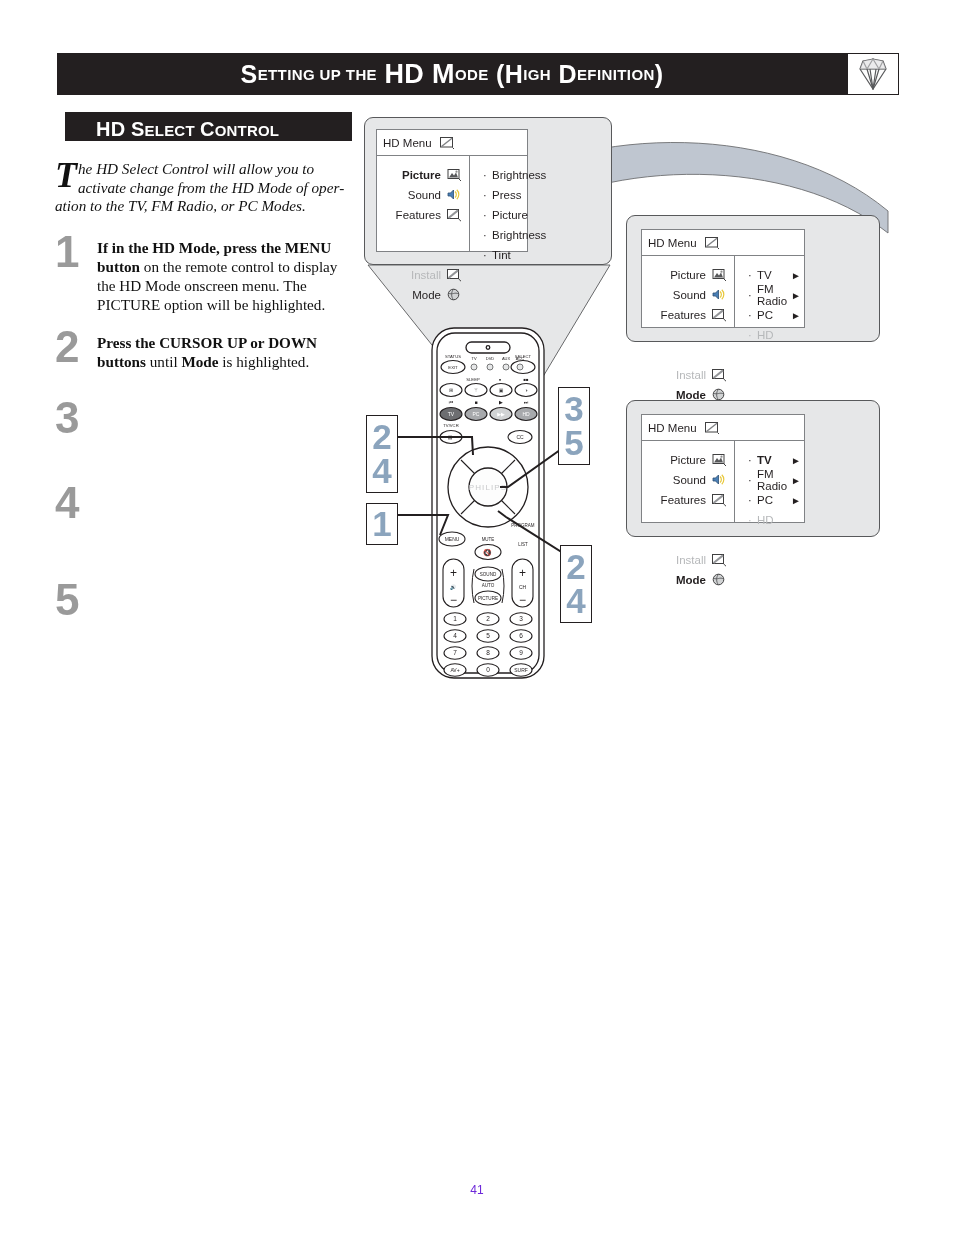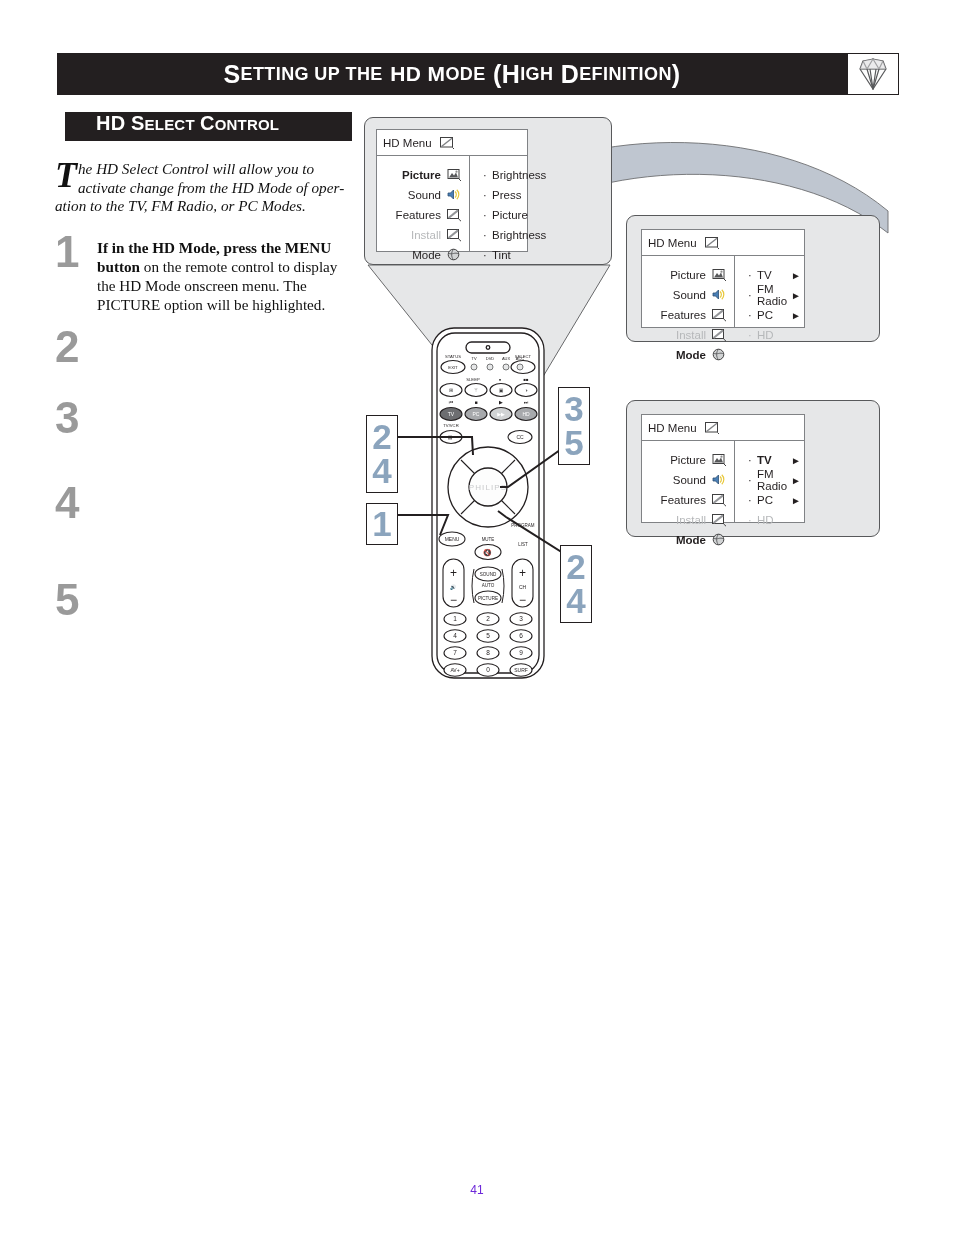--- a/index.html
+++ b/index.html
@@ -25,37 +25,37 @@
     position: absolute;
     left: 0; top: 0; right: 52px; height: 42px;
     display: flex; align-items: center; justify-content: center;
     color: #ffffff;
     font-family: "Liberation Sans", sans-serif;
     font-weight: bold;
     font-size: 25px;
     letter-spacing: 0.4px;
     white-space: nowrap;
   }
-  .sc { font-size: 18px; }
+  .sc { font-size: 15px; }
   #gem-box {
     position: absolute;
     left: 790px; top: 0;
     width: 52px; height: 42px;
     background: #ffffff;
     border: 1.5px solid #231f20;
     display: flex; align-items: center; justify-content: center;
   }
 
   
   #section-bar {
     position: absolute;
     left: 65px; top: 112px;
     width: 287px; height: 29px;
     background: #231f20;
-    display: flex; align-items: flex-start;
+    display: flex; align-items: flex-end;
     padding-left: 31px;
   }
   #section-title {
     color: #ffffff;
     font-family: "Liberation Sans", sans-serif;
     font-weight: bold;
     font-size: 18px;
     letter-spacing: 0.2px;
     white-space: nowrap;
   }
@@ -163,21 +163,21 @@
     display: flex;
     align-items: center;
     justify-content: flex-end;
     padding-right: 7px;
     gap: 5px;
     font-family: "Liberation Sans", sans-serif;
     font-size: 11.5px;
     color: #231f20;
   }
   .osd-row.bold { font-weight: bold; }
-  .osd-row.dim { color: #b6b8ba; }
+  .osd-row.dim { color: #b6b8ba; margin-top: 40px; }
   .osd-opt {
     height: 20px;
     display: flex;
     align-items: center;
     font-family: "Liberation Sans", sans-serif;
     font-size: 11.5px;
     color: #231f20;
   }
   .osd-opt .dot { width: 9px; font-size: 11px; color: #231f20; }
   .osd-opt.dim, .osd-opt.dim .dot { color: #b6b8ba; }
@@ -216,21 +216,21 @@
     color: #6d28d9;
   }
 
   svg.abs { position: absolute; left: 0; top: 0; overflow: visible; }
 </style>
 </head>
 <body>
 
 <div id="header-bar">
   <div id="header-title">
-    <span style="font-size:25px">S</span><span class="sc">ETTING</span><span class="sc">&nbsp;UP&nbsp;</span><span class="sc">THE</span>&nbsp;<span style="font-size:21px">HD&nbsp;M</span><span class="sc">ODE</span>&nbsp;<span style="font-size:25px">(H</span><span class="sc">IGH</span>&nbsp;<span style="font-size:25px">D</span><span class="sc">EFINITION</span><span style="font-size:25px">)</span>
+    <span style="font-size:25px">S</span><span class="sc">ETTING</span><span class="sc">&nbsp;UP&nbsp;</span><span class="sc">THE</span>&nbsp;<span style="font-size:27px">HD&nbsp;M</span><span class="sc">ODE</span>&nbsp;<span style="font-size:25px">(H</span><span class="sc">IGH</span>&nbsp;<span style="font-size:25px">D</span><span class="sc">EFINITION</span><span style="font-size:25px">)</span>
   </div>
   <div id="gem-box">
     <svg width="30" height="32" viewBox="0 0 30 32">
       <g fill="none" stroke="#58595b" stroke-width="1.2">
         <path d="M5 3 L15 1 L25 3 L28 11 L15 31 L2 11 Z" fill="#fdfdfd"></path>
         <path d="M2 11 L28 11"></path>
         <path d="M5 3 L9 11 L15 31 L21 11 L25 3"></path>
         <path d="M9 11 L15 1 L21 11"></path>
         <path d="M12 11 L15 31 L18 11"></path>
       </g>
@@ -248,20 +248,21 @@
 <div id="intro">
   <span class="dropcap">T</span><span>he HD Select Control will allow you to activate change from the HD Mode of oper­ation to the TV, FM Radio, or PC Modes.</span>
 </div>
 
 <div class="step" id="step-1" style="top:238px;">
   <div class="step-num">1</div>
   <div class="step-text"><b>If in the HD Mode, press the MENU button</b> on the remote control to display the HD Mode onscreen menu. The PICTURE option will be highlighted.</div>
 </div>
 <div class="step" id="step-2" style="top:333px;">
   <div class="step-num">2</div>
+  <div class="step-text"><b>Press the CURSOR UP or DOWN buttons</b> until <b>Mode</b> is highlighted.</div>
 </div>
 <div class="step" id="step-3" style="top:404px;">
   <div class="step-num">3</div>
 </div>
 <div class="step" id="step-4" style="top:489px;">
   <div class="step-num">4</div>
 </div>
 <div class="step" id="step-5" style="top:586px;">
   <div class="step-num">5</div>
 </div>

